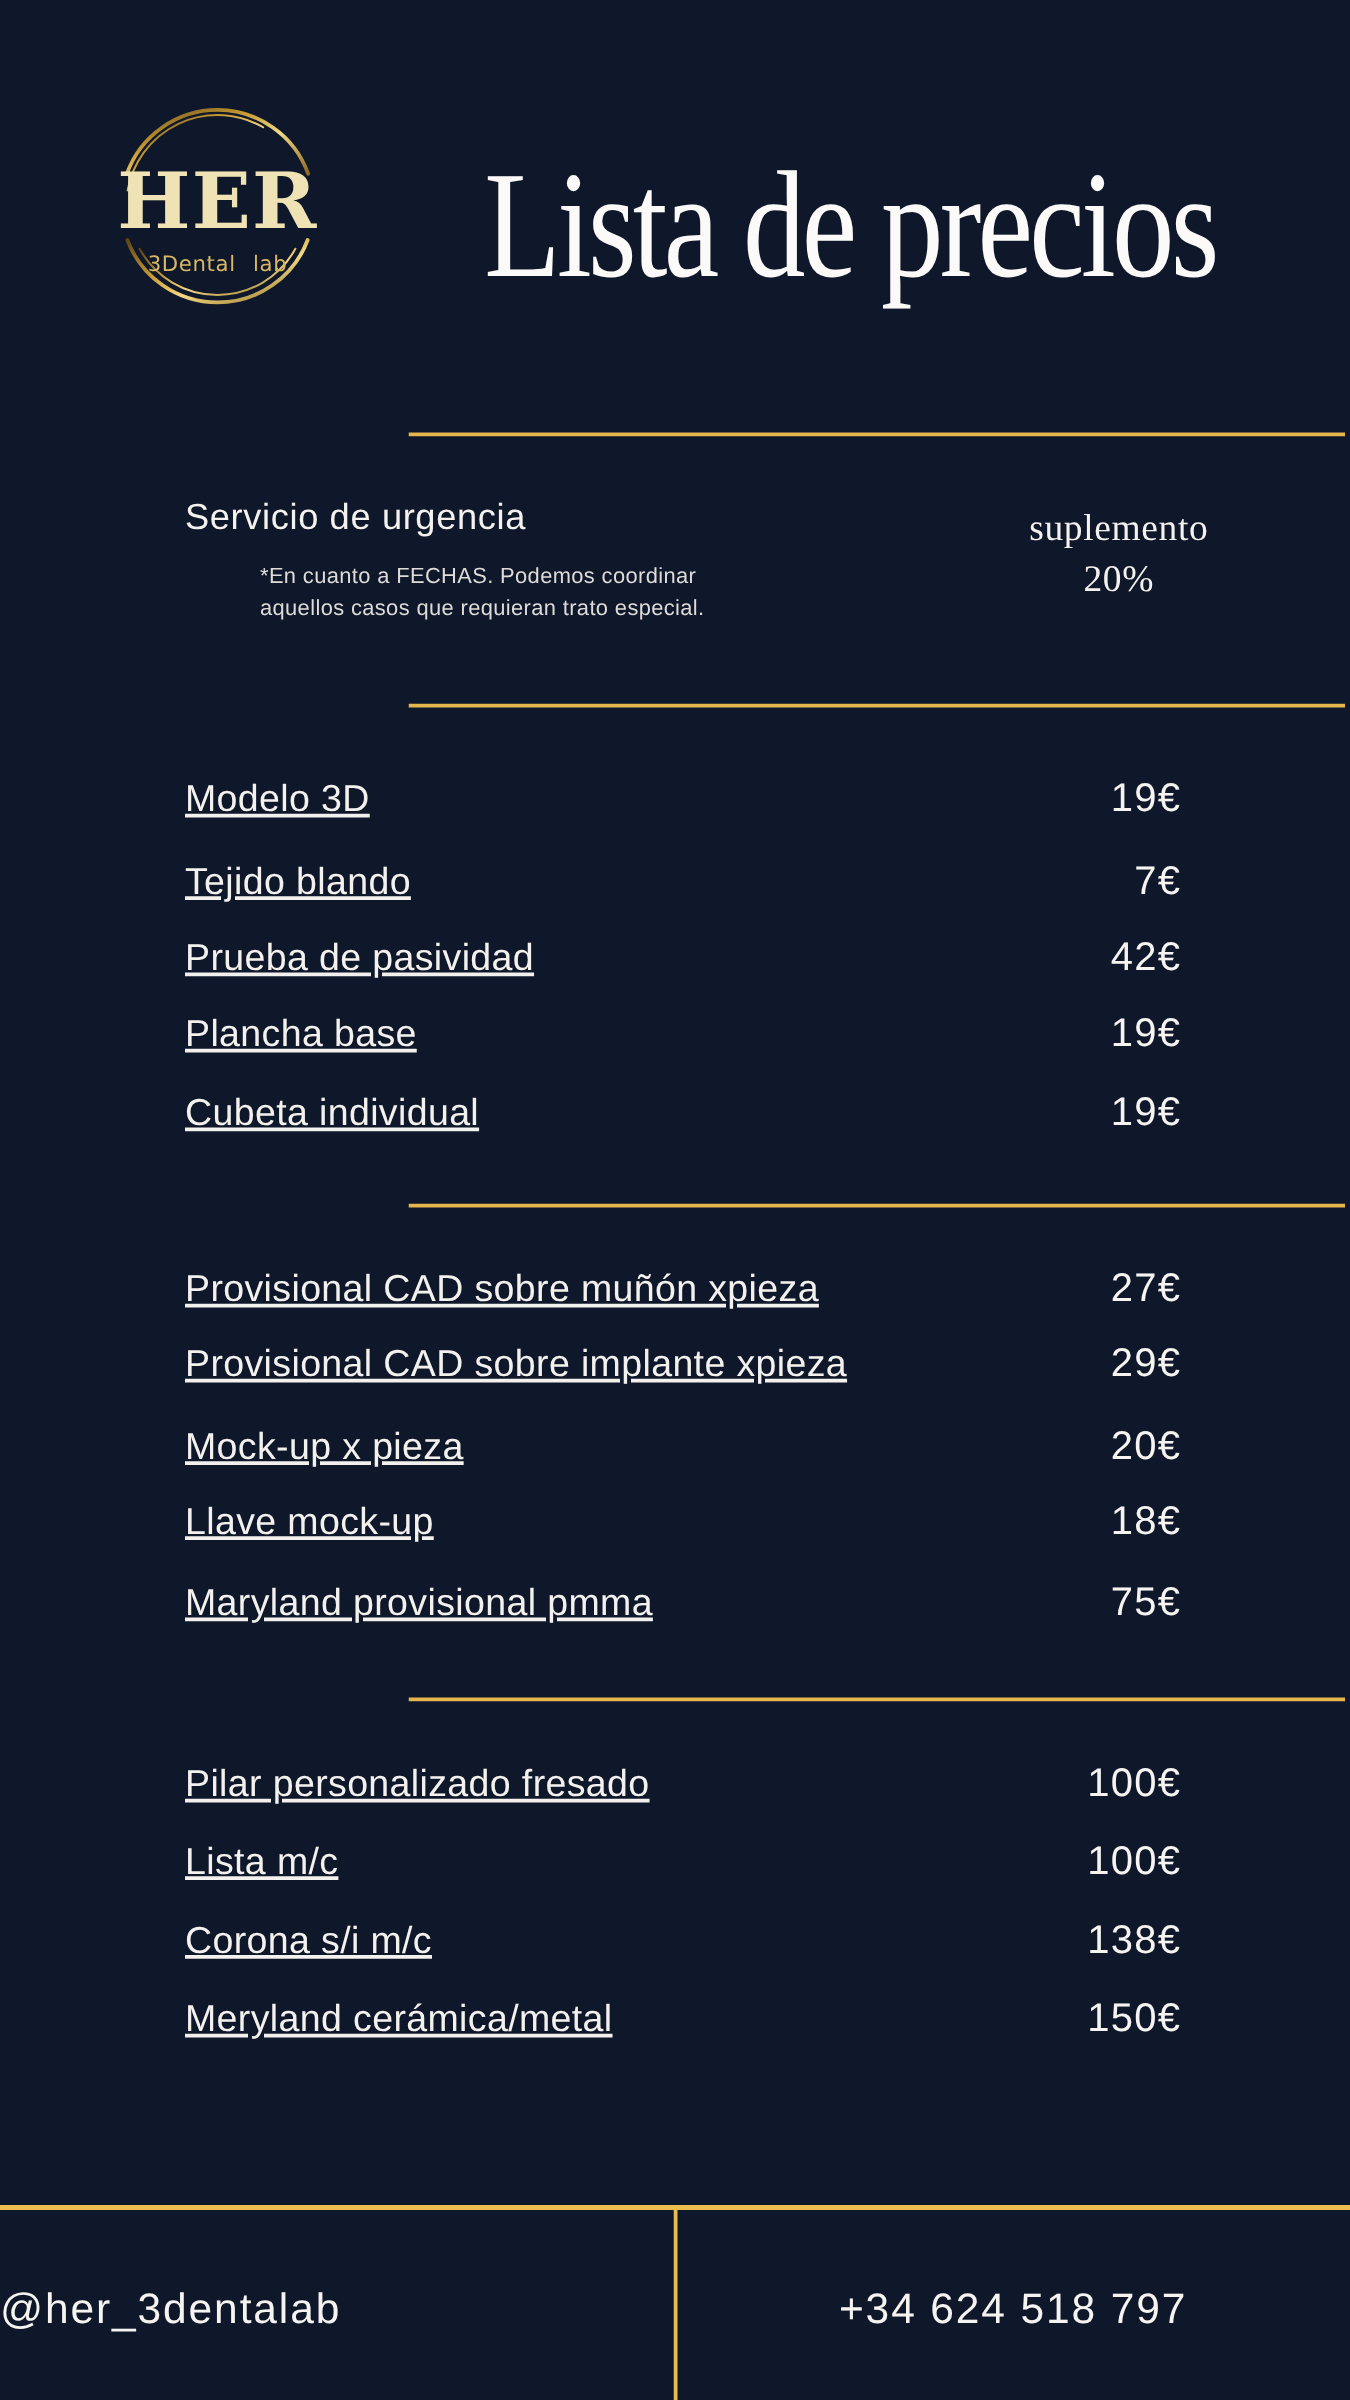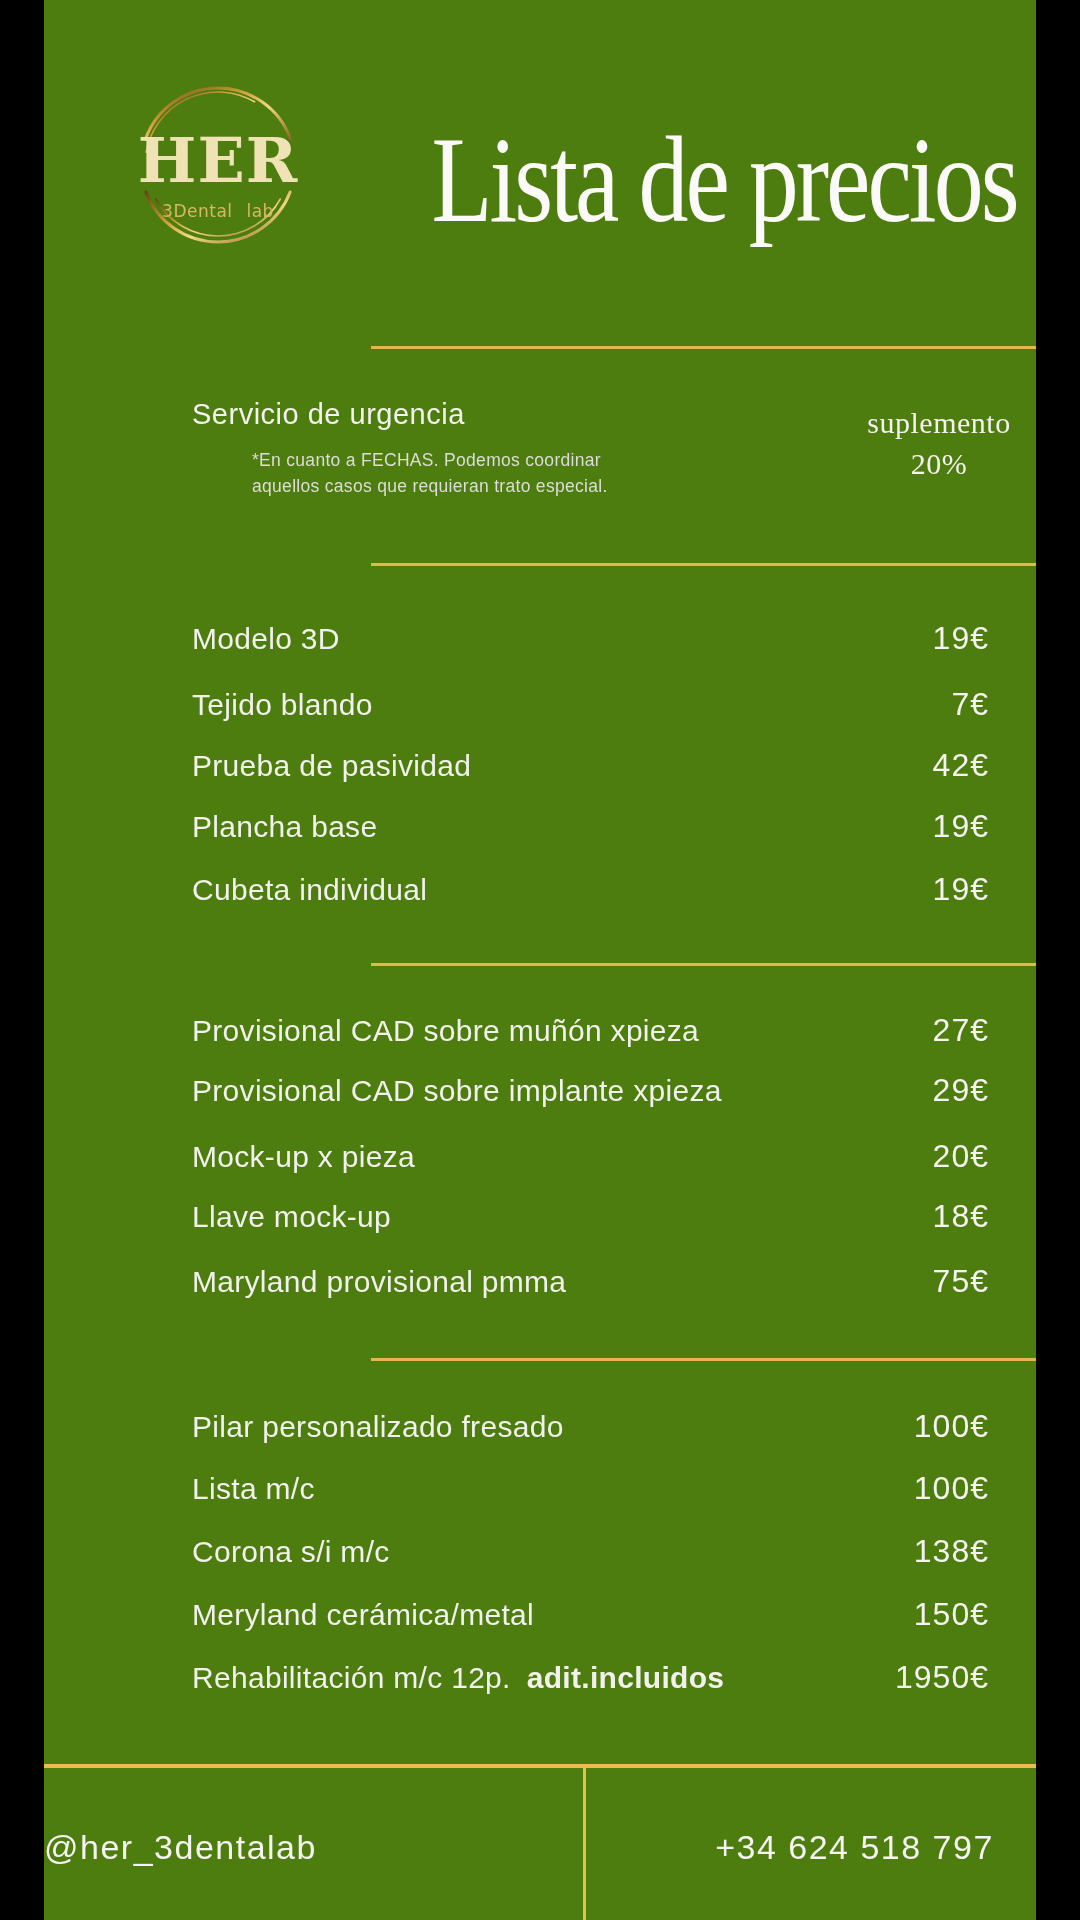--- a/index.html
+++ b/index.html
@@ -1,18 +1,18 @@
 <!DOCTYPE html>
 <html><head>
 <meta charset="utf-8">
 <style>
   html,body{margin:0;padding:0;background:#000;}
   .canvas{
-    position:relative;width:992px;height:1920px;margin:0 auto;
-    background:#4d7c0f;overflow:hidden;
+    position:relative;width:1080px;height:1920px;margin:0 auto;
+    background:#0f172a;overflow:hidden;
     font-family:"Liberation Sans","DejaVu Sans",sans-serif;
     color:#F3F1ED;
   }
   
   .logo-svg{position:absolute;left:90px;top:70px;width:172px;height:200px;}
   .main-title{
     position:absolute;left:325px;top:116px;width:710px;
     text-align:center;font-family:"Liberation Serif","DejaVu Serif",serif;
     font-size:100px;line-height:1.05;letter-spacing:-3px;color:#FBFAF8;
     transform:scaleY(1.22);transform-origin:50% 0;white-space:nowrap;
@@ -23,21 +23,21 @@
   .service-title{position:absolute;left:148px;top:398px;font-size:29px;letter-spacing:.5px;color:#F4F2EE;}
   .service-note{position:absolute;left:208px;top:447px;font-size:17.5px;line-height:26px;color:#DEDCD8;letter-spacing:.3px;}
   .service-note span{display:block;}
   .supplement{position:absolute;left:770px;top:402px;width:250px;text-align:center;font-size:30px;line-height:41px;color:#F4F2EE;letter-spacing:.5px;}
   .supplement span{display:block;font-family:Liberation Serif, serif;}
   
   .price-row{
     position:absolute;left:148px;width:797px;
     display:flex;justify-content:space-between;align-items:baseline;
   }
-  .plabel{font-size:30px;font-weight:300;letter-spacing:.3px;color:#F3F1ED;}
+  .plabel{font-size:30px;font-weight:300;letter-spacing:.3px;color:#F3F1ED;text-decoration:underline;}
   .pbold{font-weight:bold;margin-left:16px;letter-spacing:.3px;}
   .pprice{font-size:32px;letter-spacing:1px;color:#F6F4F0;}
   
   .footer-hline{position:absolute;left:0;top:1764px;width:1080px;height:4px;background:#E9BE4E;}
   .footer-vline{position:absolute;left:539px;top:1764px;width:3px;height:156px;background:#E9BE4E;}
   .footer-ig{position:absolute;left:0;top:1828px;width:540px;text-align:left;font-size:34px;letter-spacing:1.5px;color:#F6F4F0;}
   .footer-phone{position:absolute;left:541px;top:1828px;width:539px;text-align:center;font-size:34px;letter-spacing:1.5px;color:#F6F4F0;}
 </style>
 </head>
 <body>
@@ -134,23 +134,19 @@
     <span class="pprice">100€</span>
   </div>
   <div class="price-row" style="top:1533px">
     <span class="plabel">Corona s/i m/c</span>
     <span class="pprice">138€</span>
   </div>
   <div class="price-row" style="top:1596px">
     <span class="plabel">Meryland cerámica/metal</span>
     <span class="pprice">150€</span>
   </div>
-  <div class="price-row" style="top:1659px">
-    <span class="plabel"><span>Rehabilitación m/c 12p.</span><span class="pbold">adit.incluidos</span></span>
-    <span class="pprice">1950€</span>
-  </div>
 
   <div class="footer-hline"></div>
   <div class="footer-vline"></div>
   <div class="footer-ig">@her_3dentalab</div>
   <div class="footer-phone">+34 624 518 797</div>
 
 </div>
 
 </body></html>

